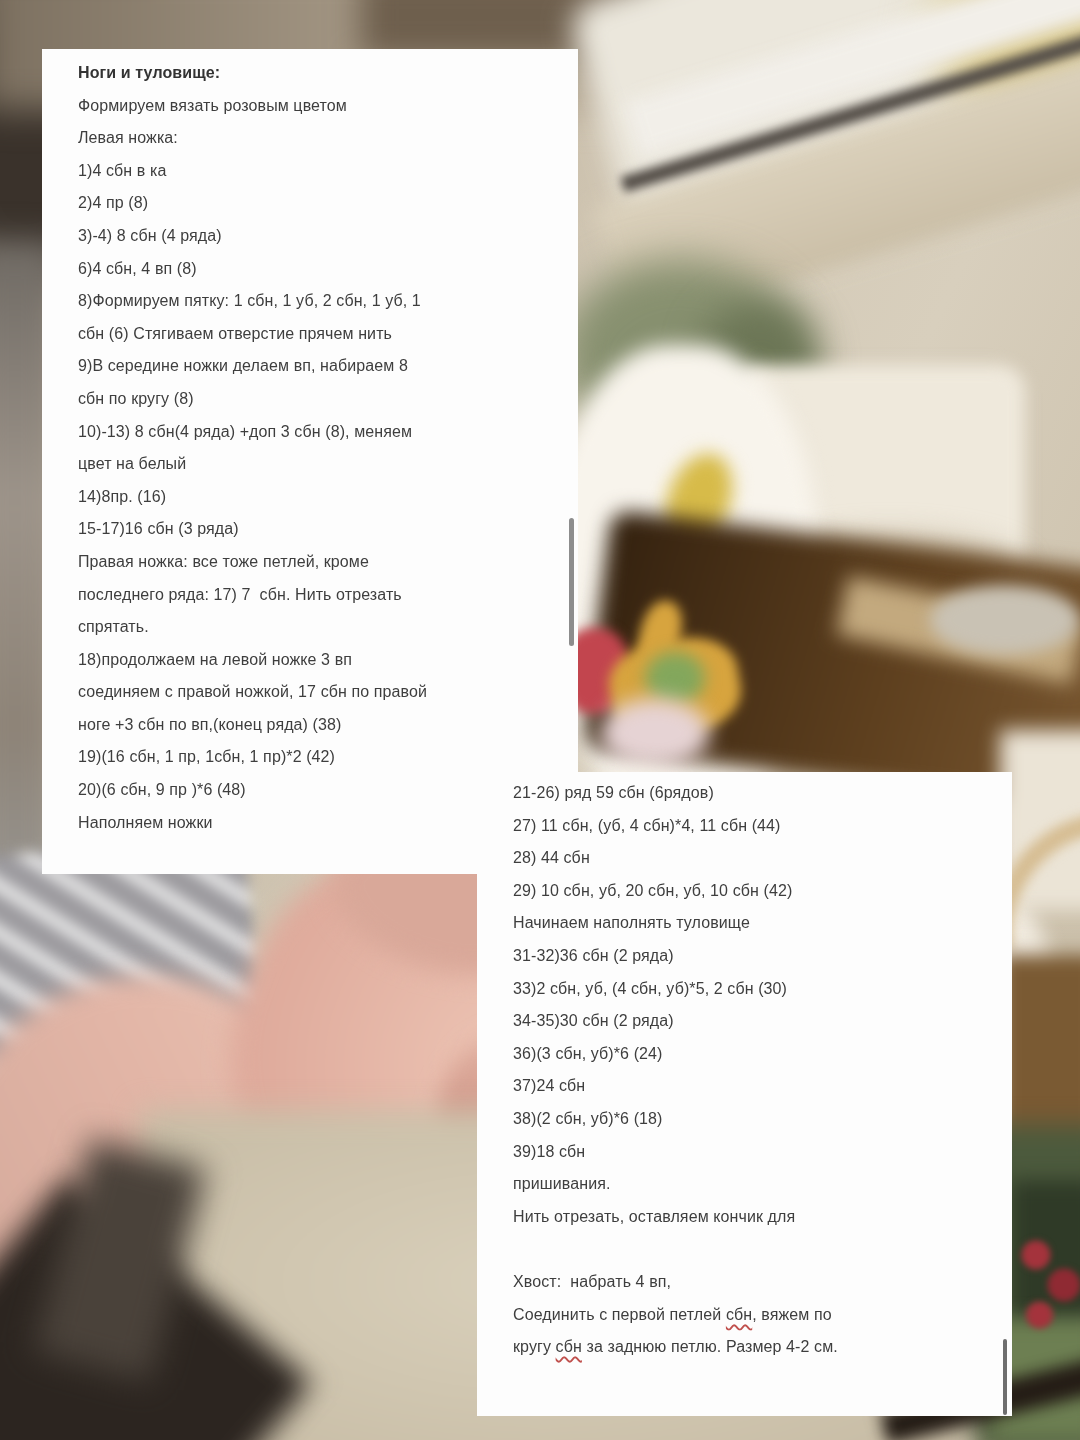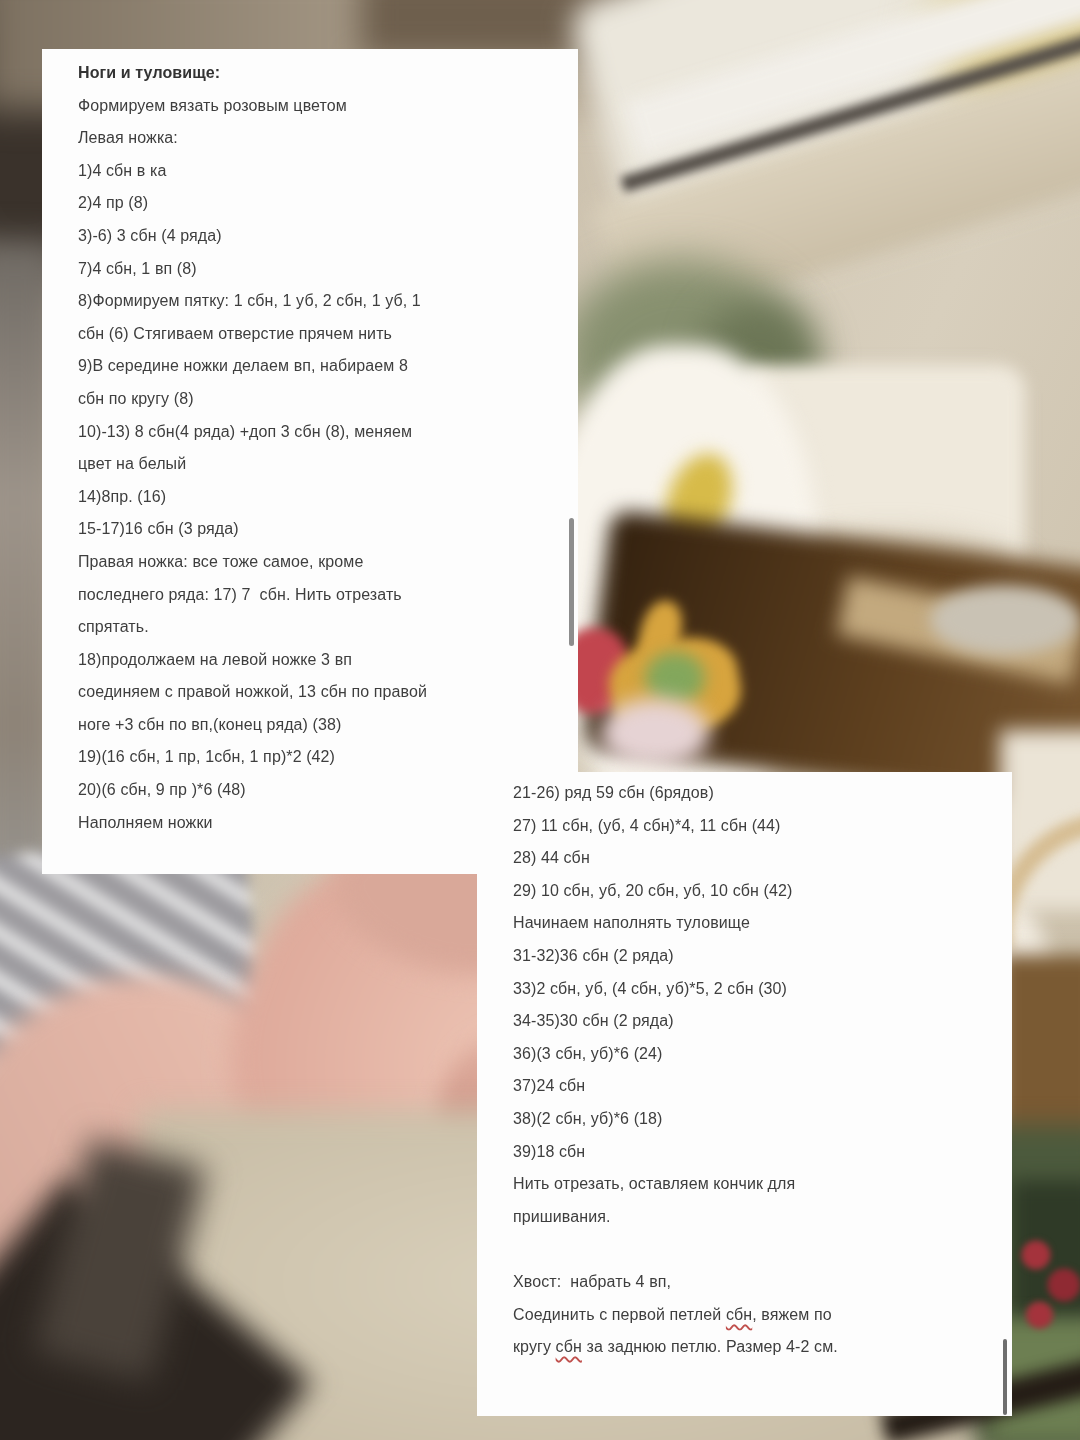--- a/index.html
+++ b/index.html
@@ -137,35 +137,35 @@
     <div class="sh-branch"></div>
   </div>
 
   <section class="note note-left">
     <div class="lines" id="left-lines">
         <div class="line"><span class="bold">Ноги и туловище:</span></div>
         <div class="line"><span>Формируем вязать розовым цветом</span></div>
         <div class="line"><span>Левая ножка:</span></div>
         <div class="line"><span>1)4 сбн в ка</span></div>
         <div class="line"><span>2)4 пр (8)</span></div>
-        <div class="line"><span>3)-6) 3 сбн (4 ряда)</span></div>
-        <div class="line"><span>7)4 сбн, 1 вп (8)</span></div>
+        <div class="line"><span>3)-4) 8 сбн (4 ряда)</span></div>
+        <div class="line"><span>6)4 сбн, 4 вп (8)</span></div>
         <div class="line"><span>8)Формируем пятку: 1 сбн, 1 уб, 2 сбн, 1 уб, 1</span></div>
         <div class="line"><span>сбн (6) Стягиваем отверстие прячем нить</span></div>
         <div class="line"><span>9)В середине ножки делаем вп, набираем 8</span></div>
         <div class="line"><span>сбн по кругу (8)</span></div>
         <div class="line"><span>10)-13) 8 сбн(4 ряда) +доп 3 сбн (8), меняем</span></div>
         <div class="line"><span>цвет на белый</span></div>
         <div class="line"><span>14)8пр. (16)</span></div>
         <div class="line"><span>15-17)16 сбн (3 ряда)</span></div>
-        <div class="line"><span>Правая ножка: все тоже самое, кроме</span></div>
+        <div class="line"><span>Правая ножка: все тоже петлей, кроме</span></div>
         <div class="line"><span>последнего ряда: 17) 7  сбн. Нить отрезать</span></div>
         <div class="line"><span>спрятать.</span></div>
         <div class="line"><span>18)продолжаем на левой ножке 3 вп</span></div>
-        <div class="line"><span>соединяем с правой ножкой, 13 сбн по правой</span></div>
+        <div class="line"><span>соединяем с правой ножкой, 17 сбн по правой</span></div>
         <div class="line"><span>ноге +3 сбн по вп,(конец ряда) (38)</span></div>
         <div class="line"><span>19)(16 сбн, 1 пр, 1сбн, 1 пр)*2 (42)</span></div>
         <div class="line"><span>20)(6 сбн, 9 пр )*6 (48)</span></div>
         <div class="line"><span>Наполняем ножки</span></div>
       </div>
     <div class="scrollbar sb-left"></div>
   </section>
 
   <section class="note note-right">
     <div class="lines" id="right-lines">
@@ -174,22 +174,22 @@
         <div class="line"><span>28) 44 сбн</span></div>
         <div class="line"><span>29) 10 сбн, уб, 20 сбн, уб, 10 сбн (42)</span></div>
         <div class="line"><span>Начинаем наполнять туловище</span></div>
         <div class="line"><span>31-32)36 сбн (2 ряда)</span></div>
         <div class="line"><span>33)2 сбн, уб, (4 сбн, уб)*5, 2 сбн (30)</span></div>
         <div class="line"><span>34-35)30 сбн (2 ряда)</span></div>
         <div class="line"><span>36)(3 сбн, уб)*6 (24)</span></div>
         <div class="line"><span>37)24 сбн</span></div>
         <div class="line"><span>38)(2 сбн, уб)*6 (18)</span></div>
         <div class="line"><span>39)18 сбн</span></div>
+        <div class="line"><span>пришивания.</span></div>
         <div class="line"><span>Нить отрезать, оставляем кончик для</span></div>
-        <div class="line"><span>пришивания.</span></div>
         <div class="line">&nbsp;</div>
         <div class="line"><span>Хвост:  набрать 4 вп,</span></div>
         <div class="line"><span>Соединить с первой петлей </span><span class="misspell">сбн</span><span>, вяжем по</span></div>
         <div class="line"><span>кругу </span><span class="misspell">сбн</span><span> за заднюю петлю. Размер 4-2 см.</span></div>
       </div>
     <div class="scrollbar sb-right"></div>
   </section>
 
 </div>
 

